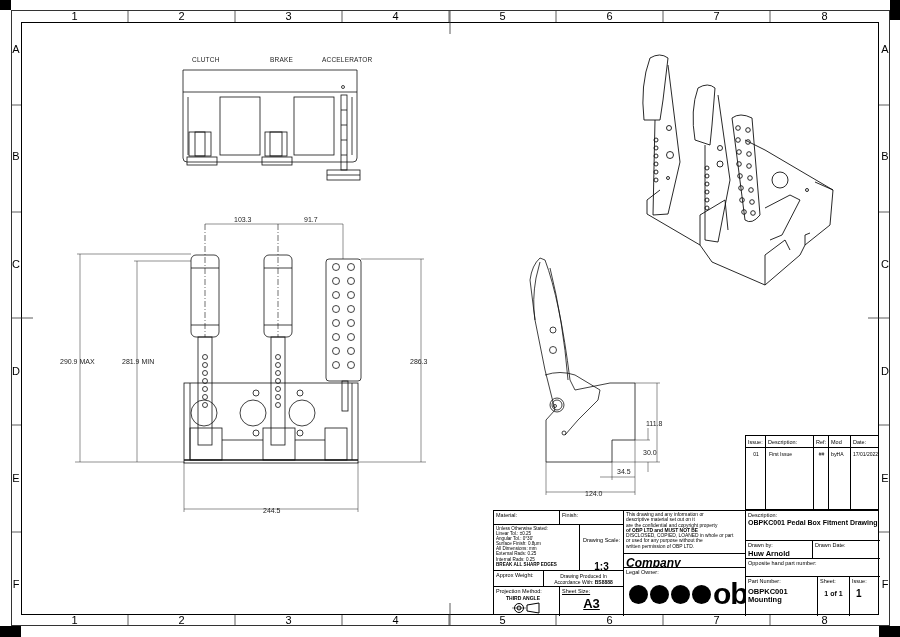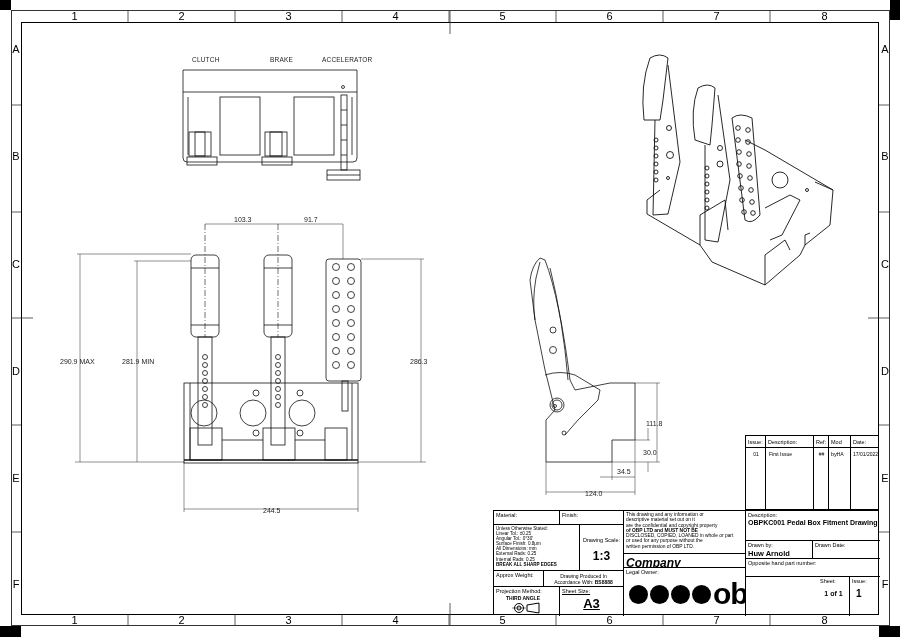--- a/index.html
+++ b/index.html
@@ -354,21 +354,21 @@
       <div>Angular Tol.: 0°30'</div>
       <div>Surface Finish: 0.8μm</div>
       <div>All Dimensions: mm</div>
       <div>External Rads: 0.25</div>
       <div>Internal Rads: 0.25</div>
       <div class="big">BREAK ALL SHARP EDGES</div>
     </div>
   </div>
   <div class="cell" style="left:86px;top:14px;width:44px;height:46px;text-align:center;">
     <div style="font-size:5.5px;margin-top:12px;">Drawing Scale:</div>
-    <div class="big" style="font-size:12px;margin-top:6px;">1:3</div>
+    <div class="big" style="font-size:10px;margin-top:18px;">1:3</div>
   </div>
   <div class="cell" style="left:0;top:60px;width:50px;height:16px;">
     <span class="cap">Approx Weight:</span>
 
   </div>
   <div class="cell" style="left:50px;top:60px;width:80px;height:16px;text-align:center;font-size:5px;line-height:6px;padding-top:2px;">
     <div>Drawing Produced In</div>
     <div><span>Accordance With:</span> <b>BS8888</b></div>
   </div>
   <div class="cell" style="left:0;top:76px;width:66px;height:29px;border-bottom:none;">
@@ -418,20 +418,27 @@
   <div class="cell" style="left:252px;top:30px;width:67px;height:18px;">
     <span class="cap">Drawn by:</span>
     <div class="big" style="font-size:7.5px;padding:0 2px;">Huw Arnold</div>
   </div>
   <div class="cell" style="left:319px;top:30px;width:67px;height:18px;border-right:none;">
     <span class="cap">Drawn Date:</span>
   </div>
   <div class="cell" style="left:252px;top:48px;width:134px;height:18px;border-right:none;">
     <span class="cap">Opposite hand part number:</span>
   </div>
+  <div class="cell" style="left:252px;top:66px;width:72px;height:39px;border-bottom:none;">
+    <span class="cap">Part Number:</span>
+    <div class="big" style="font-size:7.5px;line-height:8px;padding:3px 2px 0;">
+      <div>OBPKC001</div>
+      <div>Mounting</div>
+    </div>
+  </div>
   <div class="cell" style="left:324px;top:66px;width:32px;height:39px;border-bottom:none;">
     <span class="cap">Sheet:</span>
     <div class="big" style="font-size:7px;text-align:center;margin-top:5px;">1 of 1</div>
   </div>
   <div class="cell" style="left:356px;top:66px;width:30px;height:39px;border-bottom:none;border-right:none;">
     <span class="cap">Issue:</span>
     <div class="big" style="font-size:10px;padding-left:6px;margin-top:3px;">1</div>
   </div>
 </div>
 

